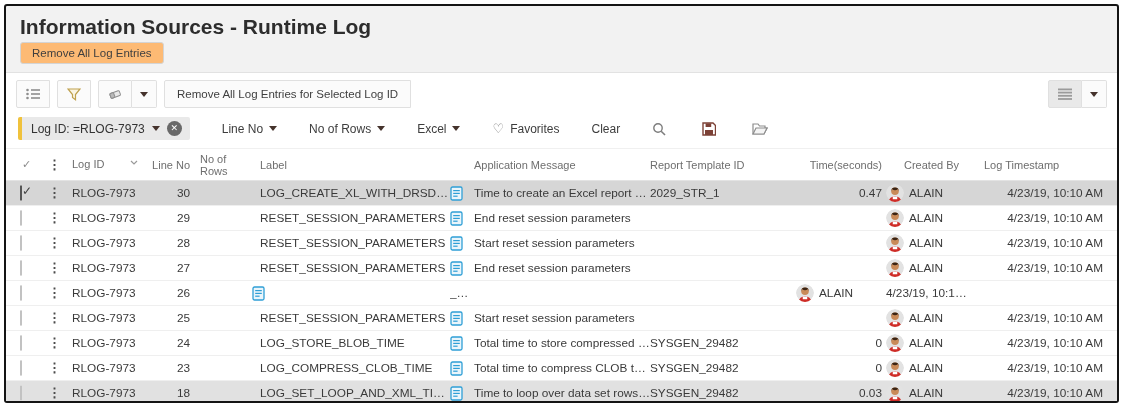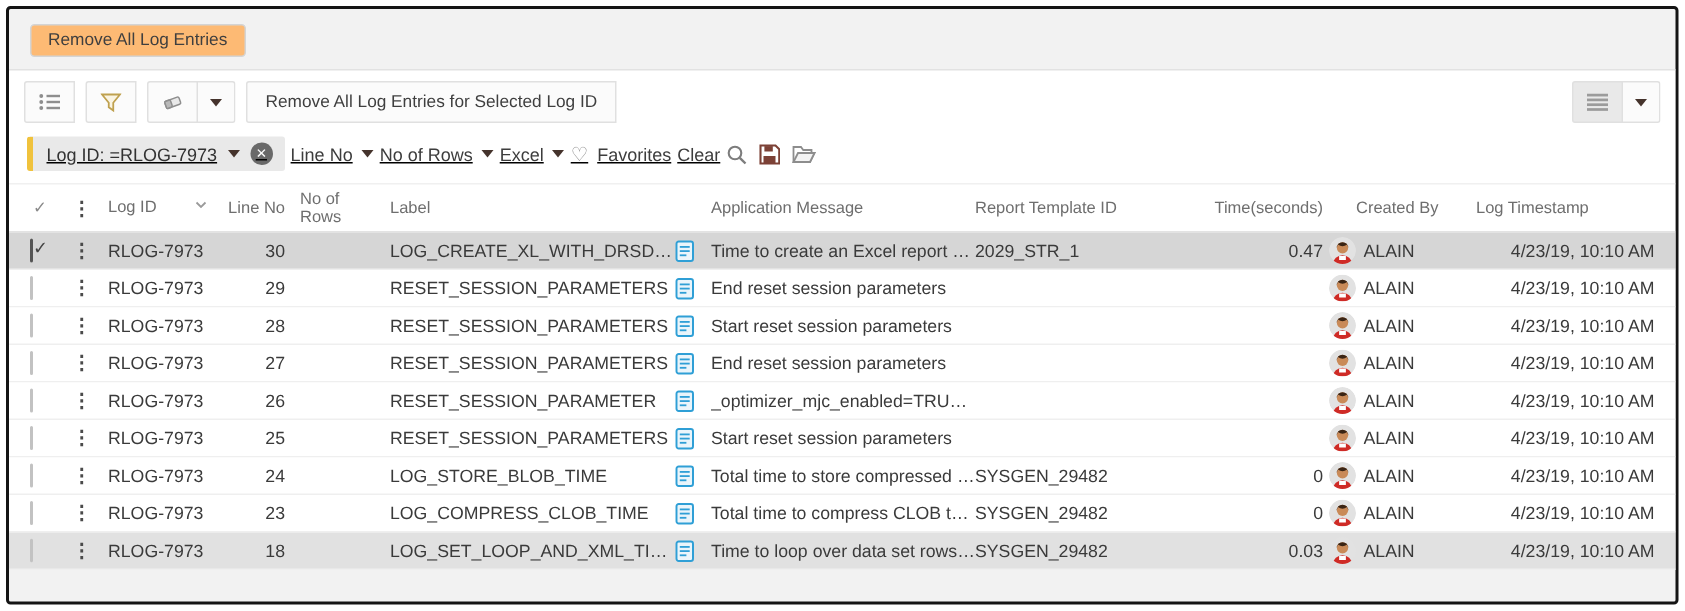--- a/index.html
+++ b/index.html
@@ -17,21 +17,21 @@
   .tgroup{display:flex;margin-right:7px;}
   .tbtn{height:26px;min-width:32px;display:flex;align-items:center;justify-content:center;
     background:#fbfbfb;border:1px solid #e0e0e0;border-radius:2px;cursor:pointer;}
   .tgroup .tbtn + .tbtn{border-left:none;border-radius:0 2px 2px 0;min-width:24px;}
   .tgroup .tbtn:first-child{border-radius:2px 0 0 2px;}
   .tbtn.text{font-size:11.5px;color:#3f3f3f;padding:0 12px;border-radius:2px;}
   .spacer{flex:1;}
   .caret{width:0;height:0;border-left:4px solid transparent;border-right:4px solid transparent;
     border-top:5px solid #45332c;display:inline-block;}
   
-  .filterbar{display:flex;align-items:center;padding:4px 12px 8px 12px;gap:4px;text-decoration:underline;}
+  .filterbar{display:flex;align-items:center;padding:4px 12px 8px 12px;gap:32px;}
   .chip{display:flex;align-items:center;gap:7px;background:#e9e9e9;border-left:4px solid #f0c23c;
     border-radius:2px;padding:4px 8px 4px 9px;font-size:12px;color:#333;cursor:pointer;}
   .chip-x{width:15px;height:15px;border-radius:50%;background:#696969;color:#fff;font-size:9px;
     display:flex;align-items:center;justify-content:center;line-height:1;cursor:pointer;}
   .fmenu{display:flex;align-items:center;gap:6px;font-size:12px;color:#3d3d3d;cursor:pointer;}
   .flink{font-size:12px;color:#3d3d3d;cursor:pointer;}
   .heart{font-size:13px;color:#8c8c8c;}
   .ficon{display:flex;align-items:center;justify-content:center;cursor:pointer;}
   .gap-l{margin-left:4px;}
   
@@ -61,20 +61,21 @@
   .createdby{display:flex;align-items:center;gap:5px;}
   .avatar{width:18px;height:18px;border-radius:50%;overflow:hidden;flex:0 0 18px;}
   svg{display:block;}
 </style>
 </head>
 <body>
 
 <div class="frame">
 
   <div class="pagehead">
+    <div class="title">Information Sources - Runtime Log</div>
     <div class="btn">Remove All Log Entries</div>
   </div>
 
   <div class="panel">
 
     <div class="toolbar">
       <div class="tgroup">
         <div class="tbtn">
           <span>
             <svg width="14" height="12" viewBox="0 0 14 12">
@@ -338,21 +339,20 @@
     </div>
     <div class="cell ts">4/23/19, 10:10 AM</div>
   </div>
 
   <div class="trow">
     <div><span class="cb"></span></div>
     <div class="kebab">⋮</div>
     <div class="cell">RLOG-7973</div>
     <div class="cell num">26</div>
     <div class="cell" style="padding-left:6px;"></div>
-    <div class="cell" style="padding-left:8px;">RESET_SESSION_PARAMETER</div>
     <div>
       <svg width="13" height="15" viewBox="0 0 13 15">
         <rect x="1" y="1" width="11" height="13" rx="1.5" fill="#eaf5fb" stroke="#2f9fd6" stroke-width="1.3"></rect>
         <rect x="3.2" y="4" width="6.6" height="1.2" fill="#2f9fd6"></rect>
         <rect x="3.2" y="6.8" width="6.6" height="1.2" fill="#2f9fd6"></rect>
         <rect x="3.2" y="9.6" width="4.4" height="1.2" fill="#2f9fd6"></rect>
       </svg>
     </div>
     <div class="cell">_optimizer_mjc_enabled=TRUE - Ab...</div>
     <div class="cell"></div>

